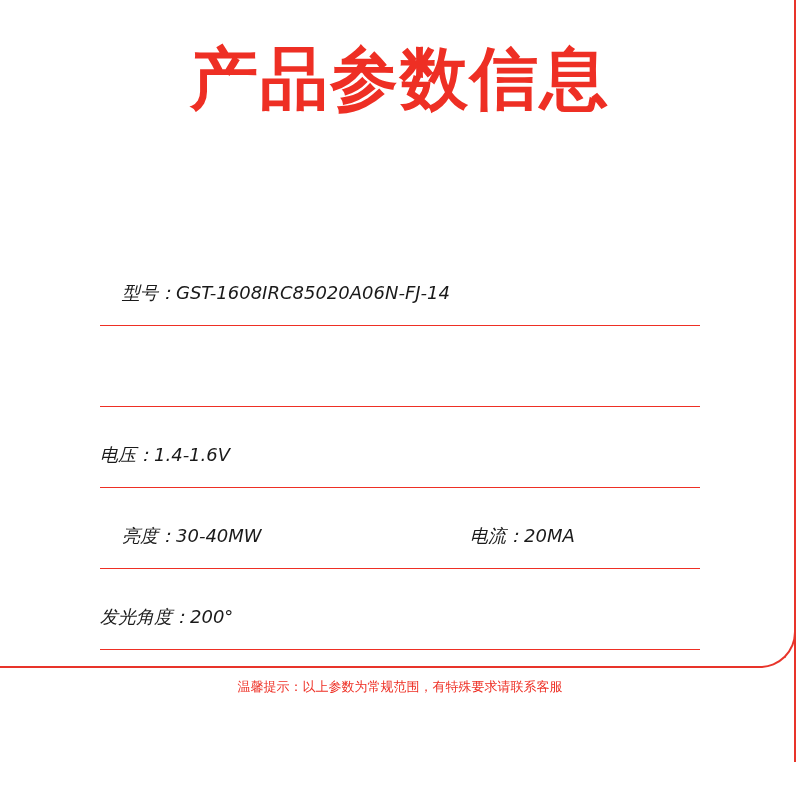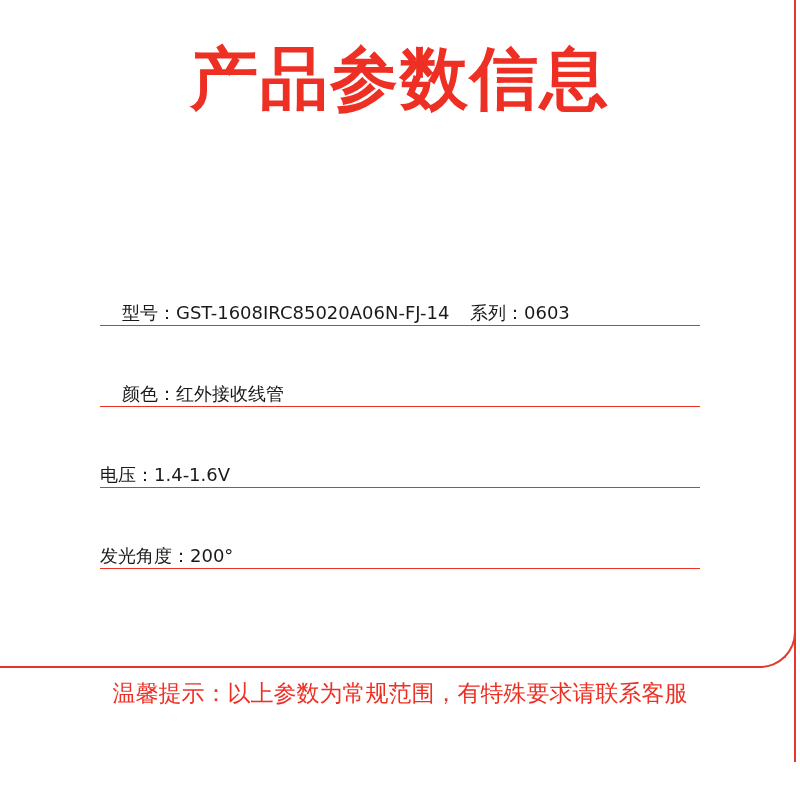--- a/index.html
+++ b/index.html
@@ -70,21 +70,22 @@
     top: 245px;
     left: 100px;
     width: 600px;
   }
 
   .row {
     position: relative;
     height: 80px;
     border-bottom: 1.5px solid #ee2f24;
     display: flex;
-    align-items: flex-end;
+    align-items: center;
+    font-style: italic;
   }
 
   .cell {
     font-size: 18px;
     color: #1a1a1a;
     padding-top: 16px;
     white-space: nowrap;
     font-family: "DejaVu Sans", "Liberation Sans", sans-serif;
   }
   .cell-left {
@@ -98,50 +99,52 @@
     box-sizing: border-box;
   }
 
   .note {
     position: absolute;
     top: 678px;
     left: 0;
     width: 800px;
     text-align: center;
     color: #ee2f24;
-    font-size: 23px;
+    font-size: 13px;
     font-family: "DejaVu Sans", "Liberation Sans", sans-serif;
   }
 </style>
 </head>
 <body>
 
 <div class="page">
 
   <div class="frame-right"></div>
   <div class="frame-bottom"></div>
   <div class="frame-corner"></div>
 
   <div class="title">产品参数信息</div>
 
   <div class="table">
 
     <div class="row">
       <div class="cell cell-left">型号：GST-1608IRC85020A06N-FJ-14</div>
-      <div class="cell cell-right">系列：0603</div>
     </div>
 
     <div class="row">
-      <div class="cell cell-left">颜色：红外接收线管</div>
     </div>
 
     <div class="row">
       <div class="cell cell-right">电压：1.4-1.6V</div>
     </div>
 
+    <div class="row">
+      <div class="cell cell-left">亮度：30-40MW</div>
+      <div class="cell cell-right">电流：20MA</div>
+    </div>
 
     <div class="row">
       <div class="cell cell-right">发光角度：200°</div>
     </div>
 
   </div>
 
   <div class="note">温馨提示：以上参数为常规范围，有特殊要求请联系客服</div>
 
 </div>

